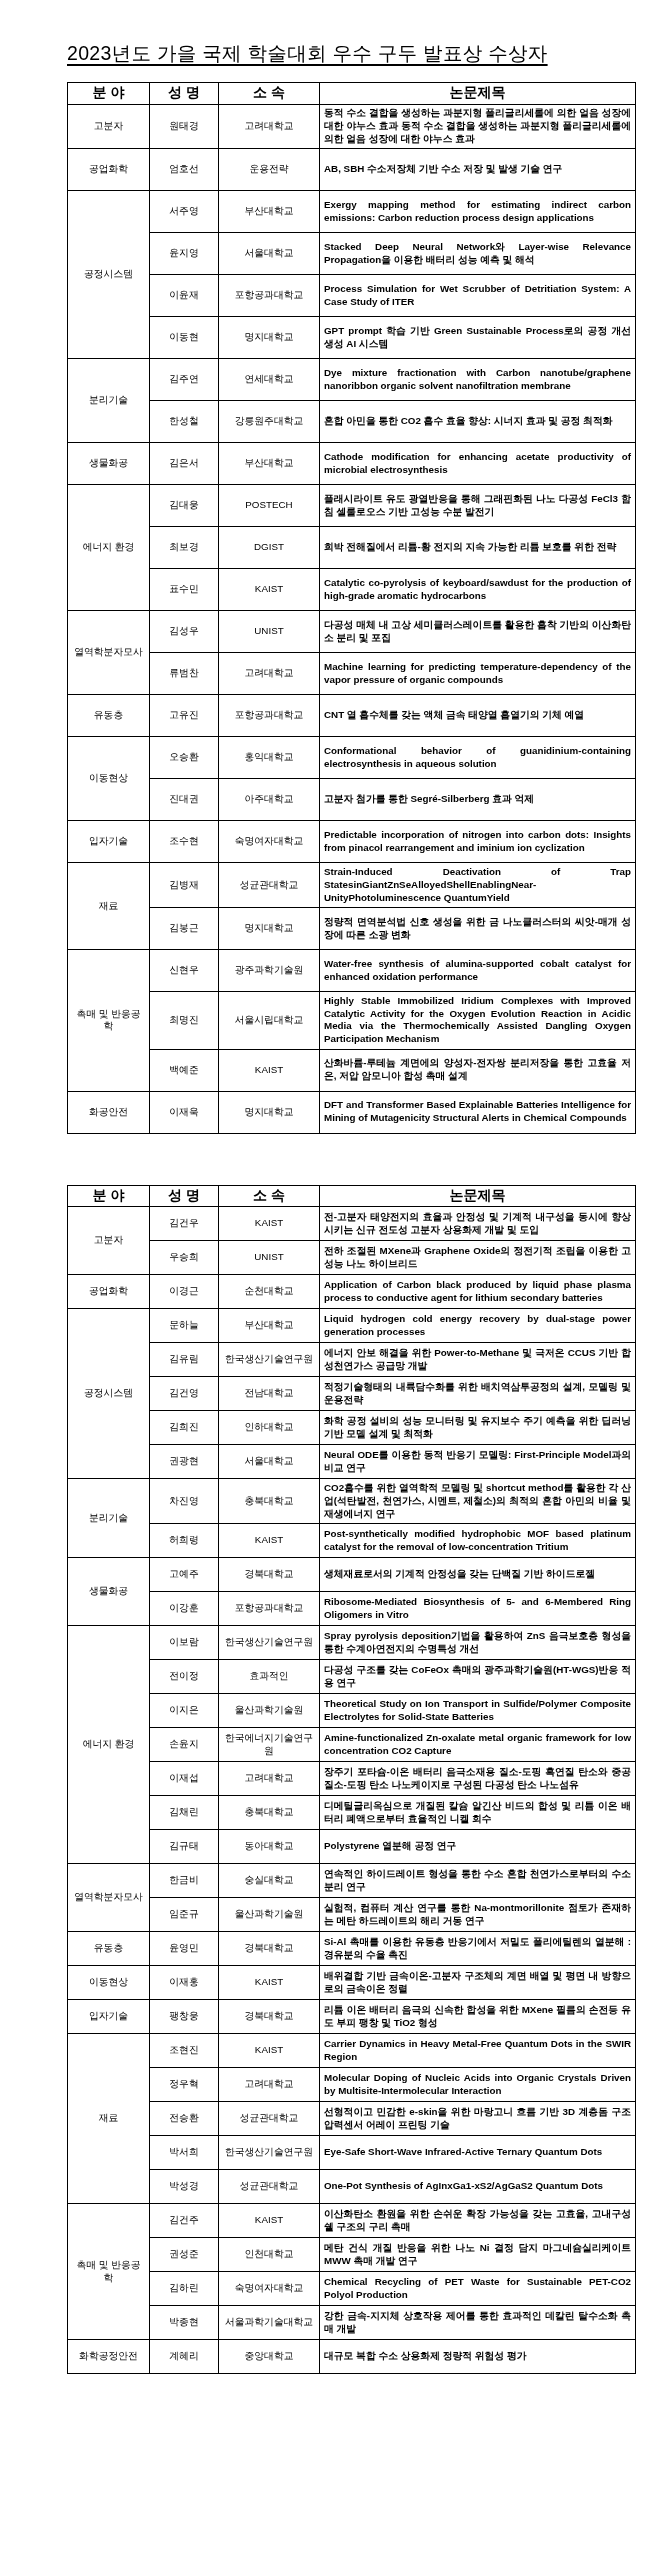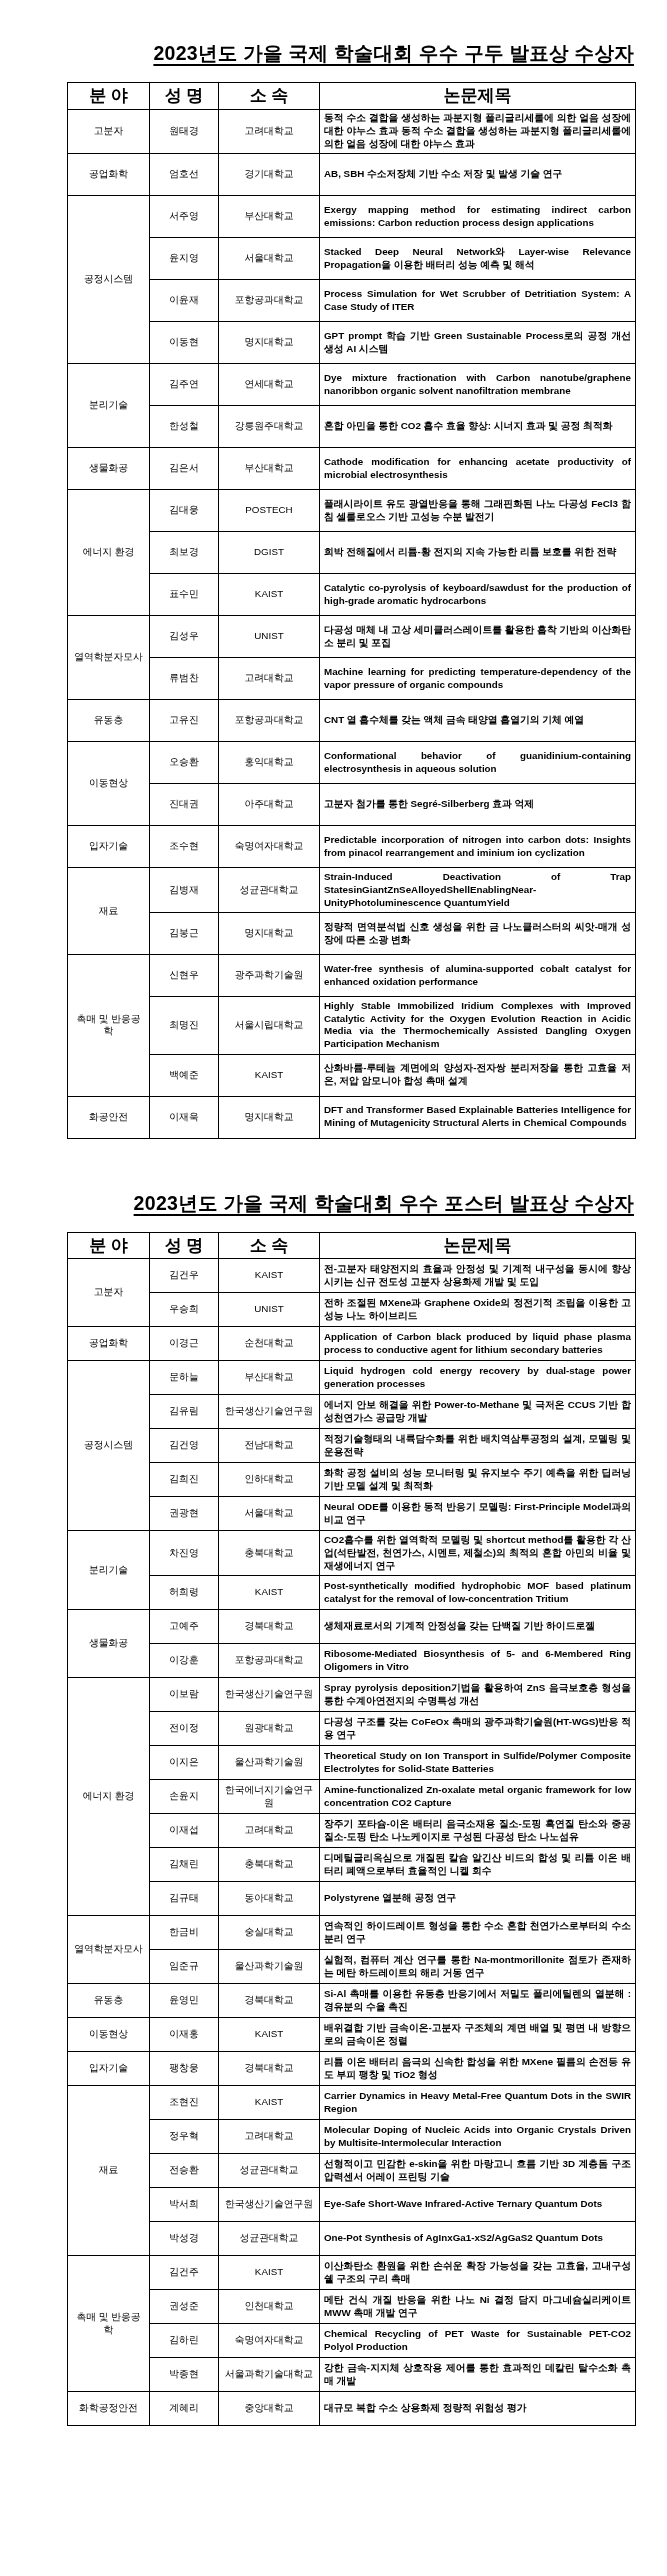--- a/index.html
+++ b/index.html
@@ -11,42 +11,42 @@
     font-family: "Liberation Sans", "DejaVu Sans", sans-serif;
   }
   .content {
     padding: 40px 0 61px 67px;
   }
   .award-section { width: 567px; }
   .award-section + .award-section { margin-top: 51px; }
   .doc-title {
     width: 567px;
     margin: 0 0 15px 0;
-    text-align: right;
+    text-align: left;
     font-size: 19.5px;
-    font-weight: 700;
+    font-weight: 400;
     letter-spacing: 0.3px;
     text-decoration: underline;
     text-decoration-thickness: 1.7px;
     text-underline-offset: 4px;
     white-space: nowrap;
   }
   table.award-table {
     width: 567px;
     border-collapse: collapse;
     table-layout: fixed;
     border: 1.3px solid #000;
   }
   .award-table th, .award-table td {
     border: 0.7px solid #000;
     vertical-align: middle;
   }
   .award-table thead th {
     height: 21.5px;
-    font-size: 17px;
+    font-size: 14px;
     font-weight: 700;
     text-align: center;
     padding: 1.3px;
     border-bottom-width: 1.3px;
   }
   .award-table td {
     font-size: 9.8px;
     line-height: 12.8px;
     padding: 2.7px 4px;
   }
@@ -88,21 +88,21 @@
       <tbody>
           <tr class="group-start">
             <td class="col-field" rowspan="1">고분자</td>
             <td class="col-name">원태경</td>
             <td class="col-affiliation">고려대학교</td>
             <td class="col-title">동적 수소 결합을 생성하는 과분지형 폴리글리세롤에 의한 얼음 성장에 대한 야누스 효과 동적 수소 결합을 생성하는 과분지형 폴리글리세롤에 의한 얼음 성장에 대한 야누스 효과</td>
           </tr>
           <tr class="group-start">
             <td class="col-field" rowspan="1">공업화학</td>
             <td class="col-name">엄호선</td>
-            <td class="col-affiliation">경기대학교</td>
+            <td class="col-affiliation">운용전략</td>
             <td class="col-title">AB, SBH 수소저장체 기반 수소 저장 및 발생 기술 연구</td>
           </tr>
           <tr class="group-start">
             <td class="col-field" rowspan="4">공정시스템</td>
             <td class="col-name">서주영</td>
             <td class="col-affiliation">부산대학교</td>
             <td class="col-title">Exergy mapping method for estimating indirect carbon emissions: Carbon reduction process design applications</td>
           </tr>
           <tr>
             <td class="col-name">윤지영</td>
@@ -217,21 +217,20 @@
             <td class="col-field" rowspan="1">화공안전</td>
             <td class="col-name">이재욱</td>
             <td class="col-affiliation">명지대학교</td>
             <td class="col-title">DFT and Transformer Based Explainable Batteries Intelligence for Mining of Mutagenicity Structural Alerts in Chemical Compounds</td>
           </tr>
         </tbody>
     </table>
   </section>
 
   <section class="award-section">
-    <h1 class="doc-title">2023년도 가을 국제 학술대회 우수 포스터 발표상 수상자</h1>
     <table class="award-table t2">
       <colgroup>
         <col style="width:82px">
           <col style="width:69px">
           <col style="width:101px">
           <col style="width:316px">
       </colgroup>
       <thead>
         <tr>
           <th>분 야</th>
@@ -307,21 +306,21 @@
             <td class="col-title">Ribosome-Mediated Biosynthesis of 5- and 6-Membered Ring Oligomers in Vitro</td>
           </tr>
           <tr class="group-start">
             <td class="col-field" rowspan="7">에너지 환경</td>
             <td class="col-name">이보람</td>
             <td class="col-affiliation">한국생산기술연구원</td>
             <td class="col-title">Spray pyrolysis deposition기법을 활용하여 ZnS 음극보호층 형성을 통한 수계아연전지의 수명특성 개선</td>
           </tr>
           <tr>
             <td class="col-name">전이정</td>
-            <td class="col-affiliation">원광대학교</td>
+            <td class="col-affiliation">효과적인</td>
             <td class="col-title">다공성 구조를 갖는 CoFeOx 촉매의 광주과학기술원(HT-WGS)반응 적용 연구</td>
           </tr>
           <tr>
             <td class="col-name">이지은</td>
             <td class="col-affiliation">울산과학기술원</td>
             <td class="col-title">Theoretical Study on Ion Transport in Sulfide/Polymer Composite Electrolytes for Solid-State Batteries</td>
           </tr>
           <tr>
             <td class="col-name">손윤지</td>
             <td class="col-affiliation">한국에너지기술연구원</td>

